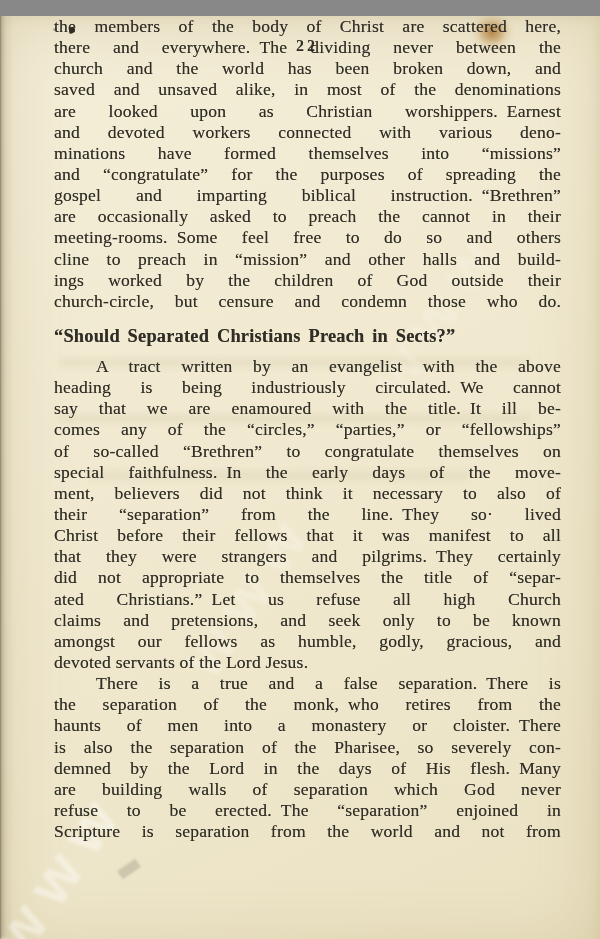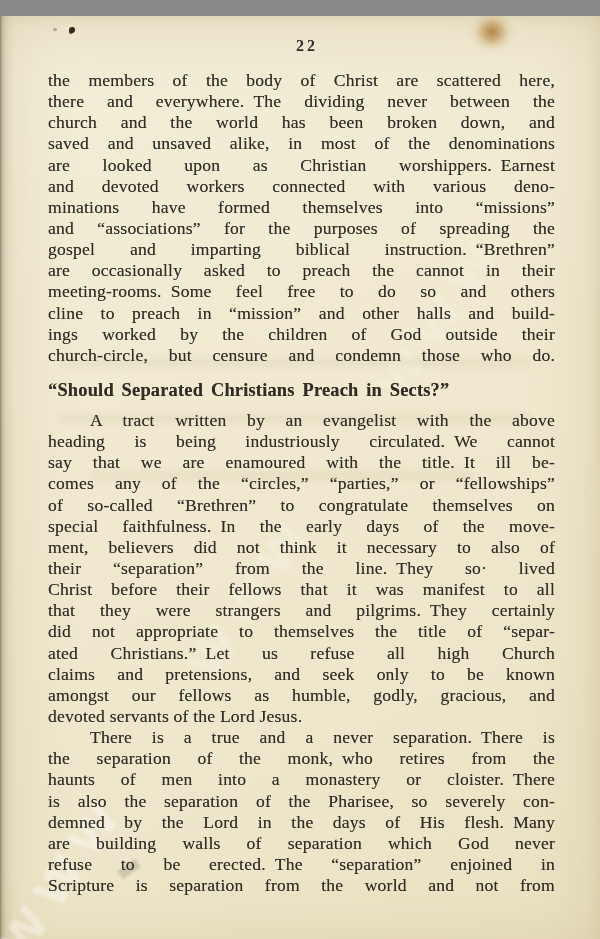--- a/index.html
+++ b/index.html
@@ -51,22 +51,21 @@
     filter:blur(1.6px);
     pointer-events:none;white-space:nowrap;
   }
   .watermark .wseg2{opacity:0.55;}
   .watermark .wseg3{opacity:0.40;}
   .showthrough{
     position:absolute;left:60px;width:470px;height:9px;
     background:rgba(150,150,95,0.10);filter:blur(3px);pointer-events:none;
   }
   .body-text{
-    position:absolute;left:48px;top:0;width:507px;
-    padding-top:54px;
+    position:absolute;left:54px;top:0;width:507px;
     font-size:17.6px;
     letter-spacing:0.2px;
     text-shadow:0 0 0.5px rgba(47,45,38,0.55);
   }
   .line{
     height:21.15px;line-height:21.15px;
     text-align:justify;text-align-last:justify;
     overflow:hidden;white-space:nowrap0;
   }
   .line.indent{padding-left:42px;}
@@ -104,21 +103,21 @@
 
   <div class="body-text">
     <div>
         <div class="line">the members of the body of Christ are scattered here,</div>
         <div class="line">there and everywhere. The dividing never between the</div>
         <div class="line">church and the world has been broken down, and</div>
         <div class="line">saved and unsaved alike, in most of the denominations</div>
         <div class="line">are looked upon as Christian worshippers. Earnest</div>
         <div class="line">and devoted workers connected with various deno-</div>
         <div class="line">minations have formed themselves into “missions”</div>
-        <div class="line">and “associations” for the purposes of spreading the</div>
+        <div class="line">and “congratulate” for the purposes of spreading the</div>
         <div class="line">gospel and imparting biblical instruction. “Brethren”</div>
         <div class="line">are occasionally asked to preach the cannot in their</div>
         <div class="line">meeting-rooms. Some feel free to do so and others</div>
         <div class="line">cline to preach in “mission” and other halls and build-</div>
         <div class="line">ings worked by the children of God outside their</div>
         <div class="line">church-circle, but censure and condemn those who do.</div>
       </div>
     <div class="section-heading">“Should Separated Christians Preach in Sects?”</div>
     <div>
         <div class="line indent">A tract written by an evangelist with the above</div>
@@ -131,21 +130,21 @@
         <div class="line">their “separation” from the line. They so· lived</div>
         <div class="line">Christ before their fellows that it was manifest to all</div>
         <div class="line">that they were strangers and pilgrims. They certainly</div>
         <div class="line">did not appropriate to themselves the title of “separ-</div>
         <div class="line">ated Christians.” Let us refuse all high Church</div>
         <div class="line">claims and pretensions, and seek only to be known</div>
         <div class="line">amongst our fellows as humble, godly, gracious, and</div>
         <div class="line last-left">devoted servants of the Lord Jesus.</div>
       </div>
     <div>
-        <div class="line indent">There is a true and a never separation. There is</div>
+        <div class="line indent">There is a true and a false separation. There is</div>
         <div class="line">the separation of the monk, who retires from the</div>
         <div class="line">haunts of men into a monastery or cloister. There</div>
         <div class="line">is also the separation of the Pharisee, so severely con-</div>
         <div class="line">demned by the Lord in the days of His flesh. Many</div>
         <div class="line">are building walls of separation which God never</div>
         <div class="line">refuse to be erected. The “separation” enjoined in</div>
         <div class="line">Scripture is separation from the world and not from</div>
       </div>
   </div>
 

